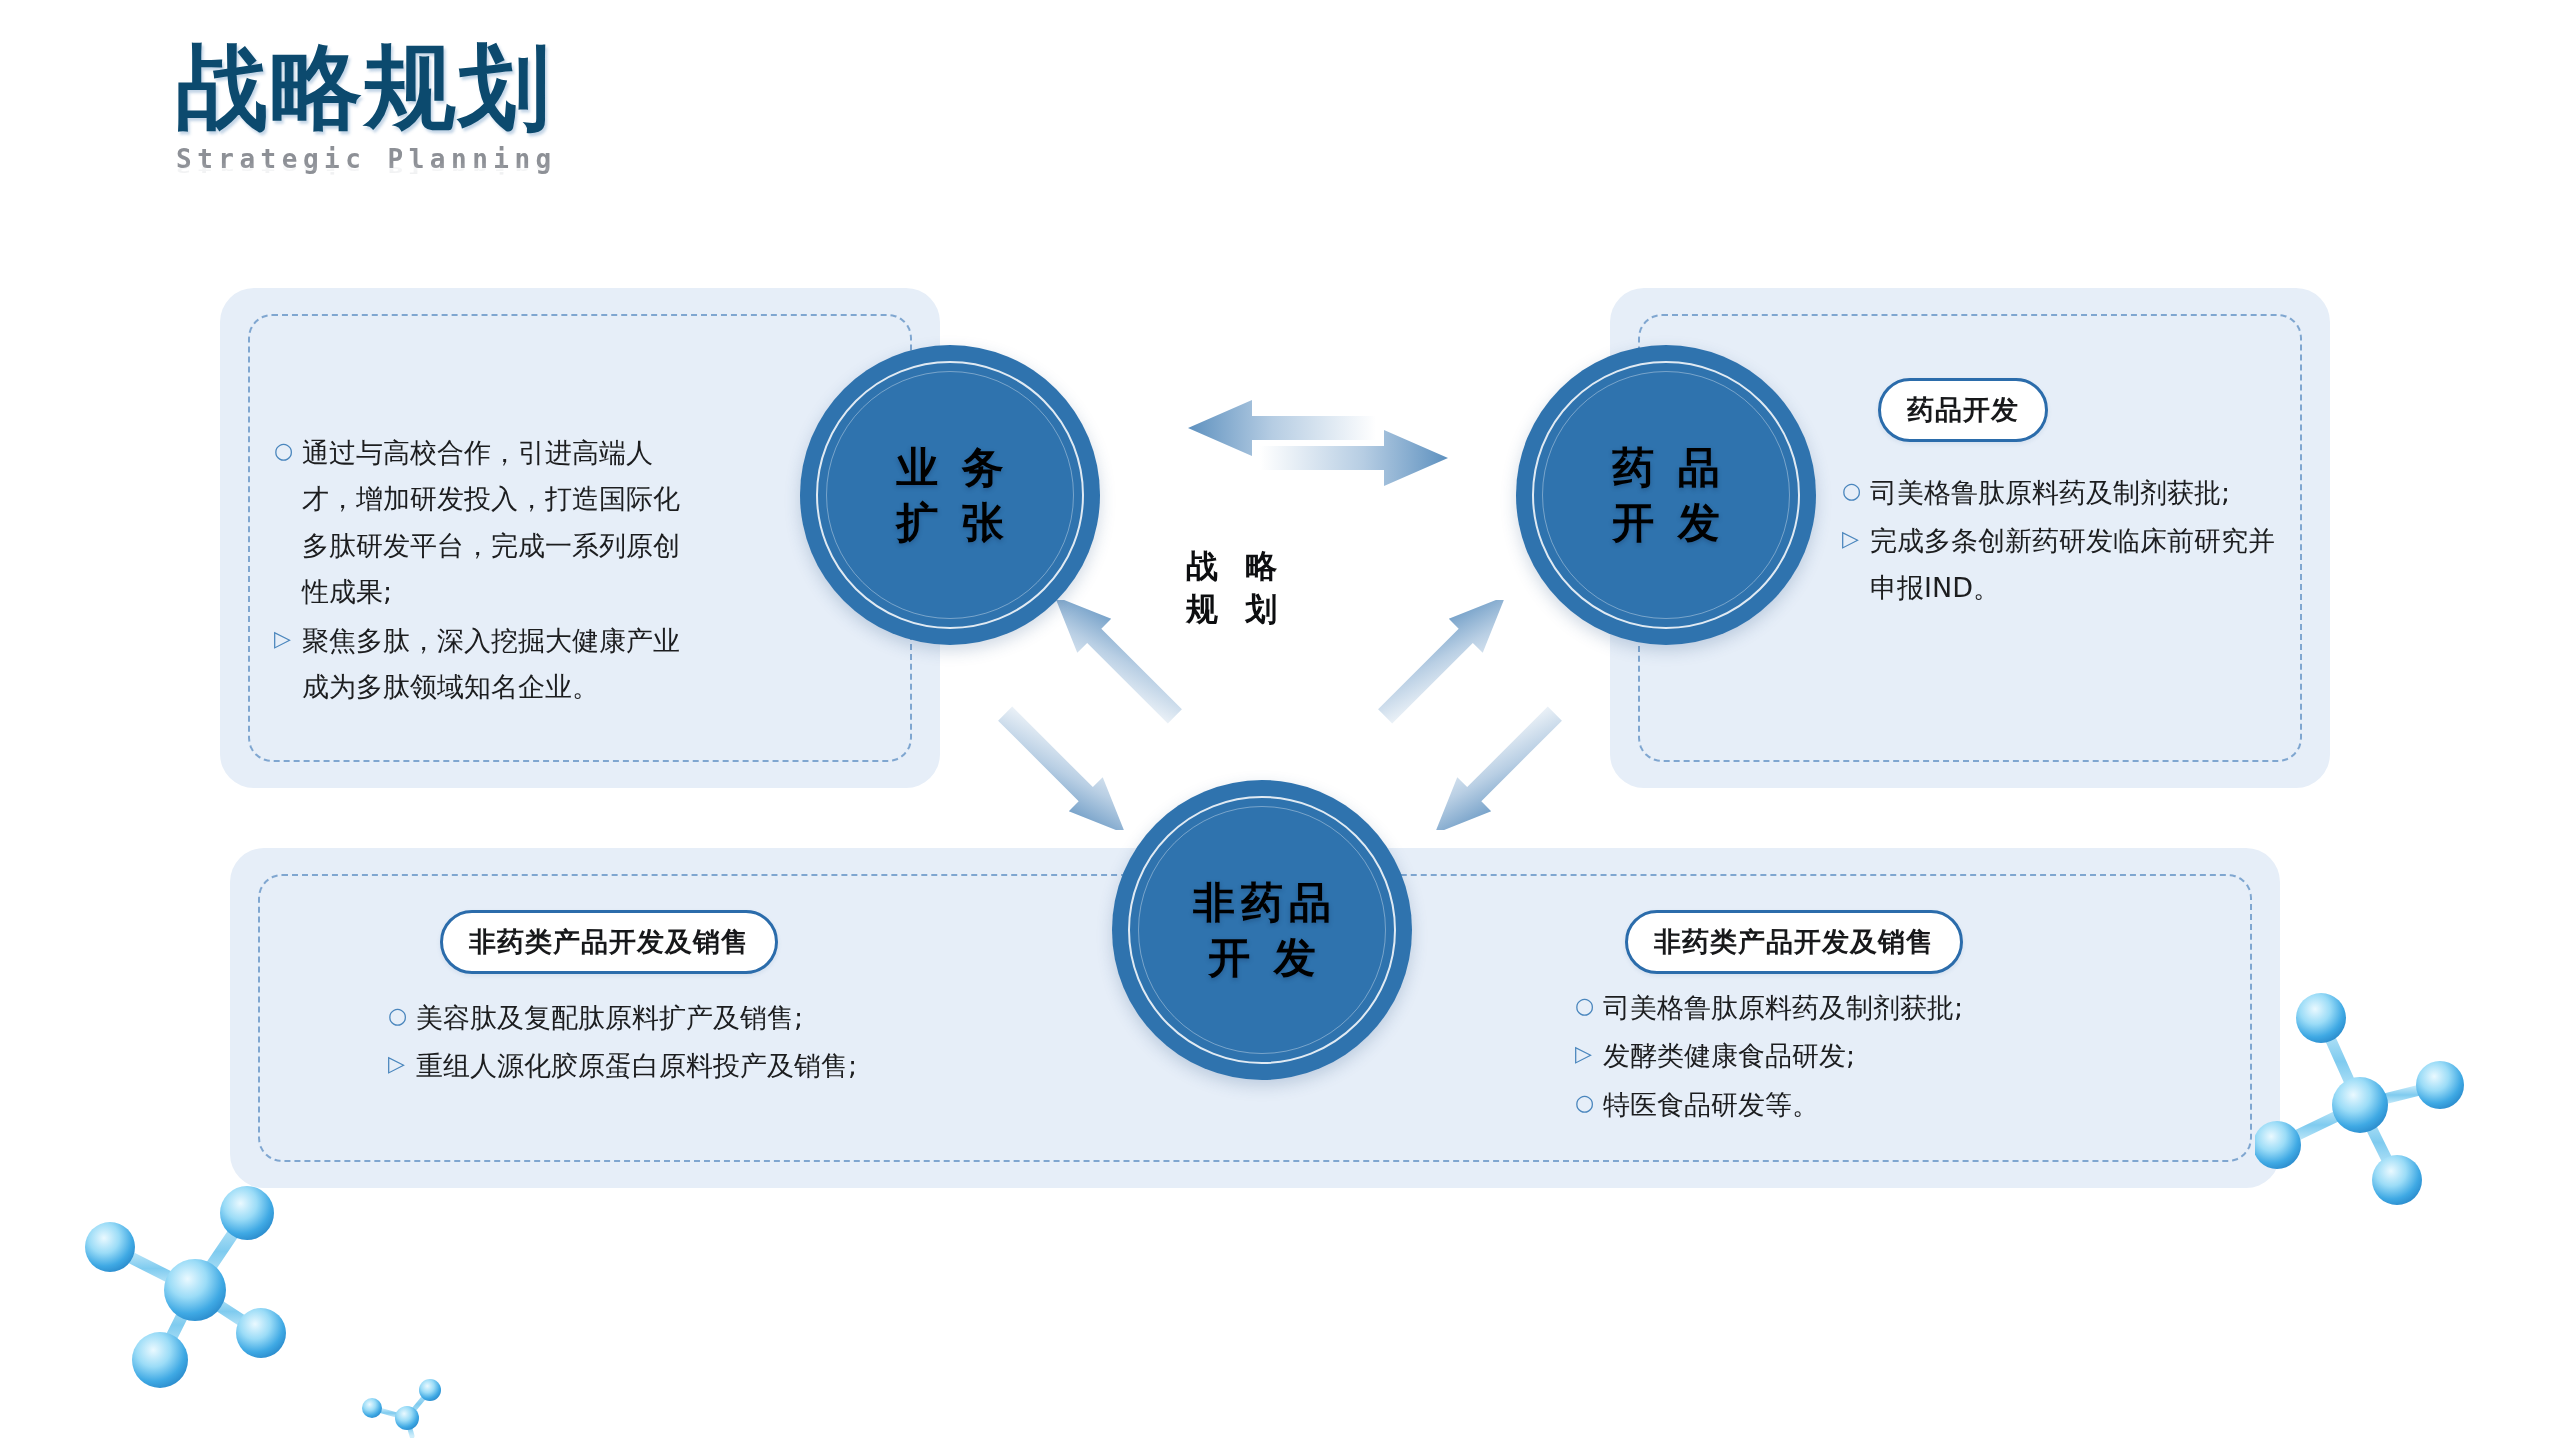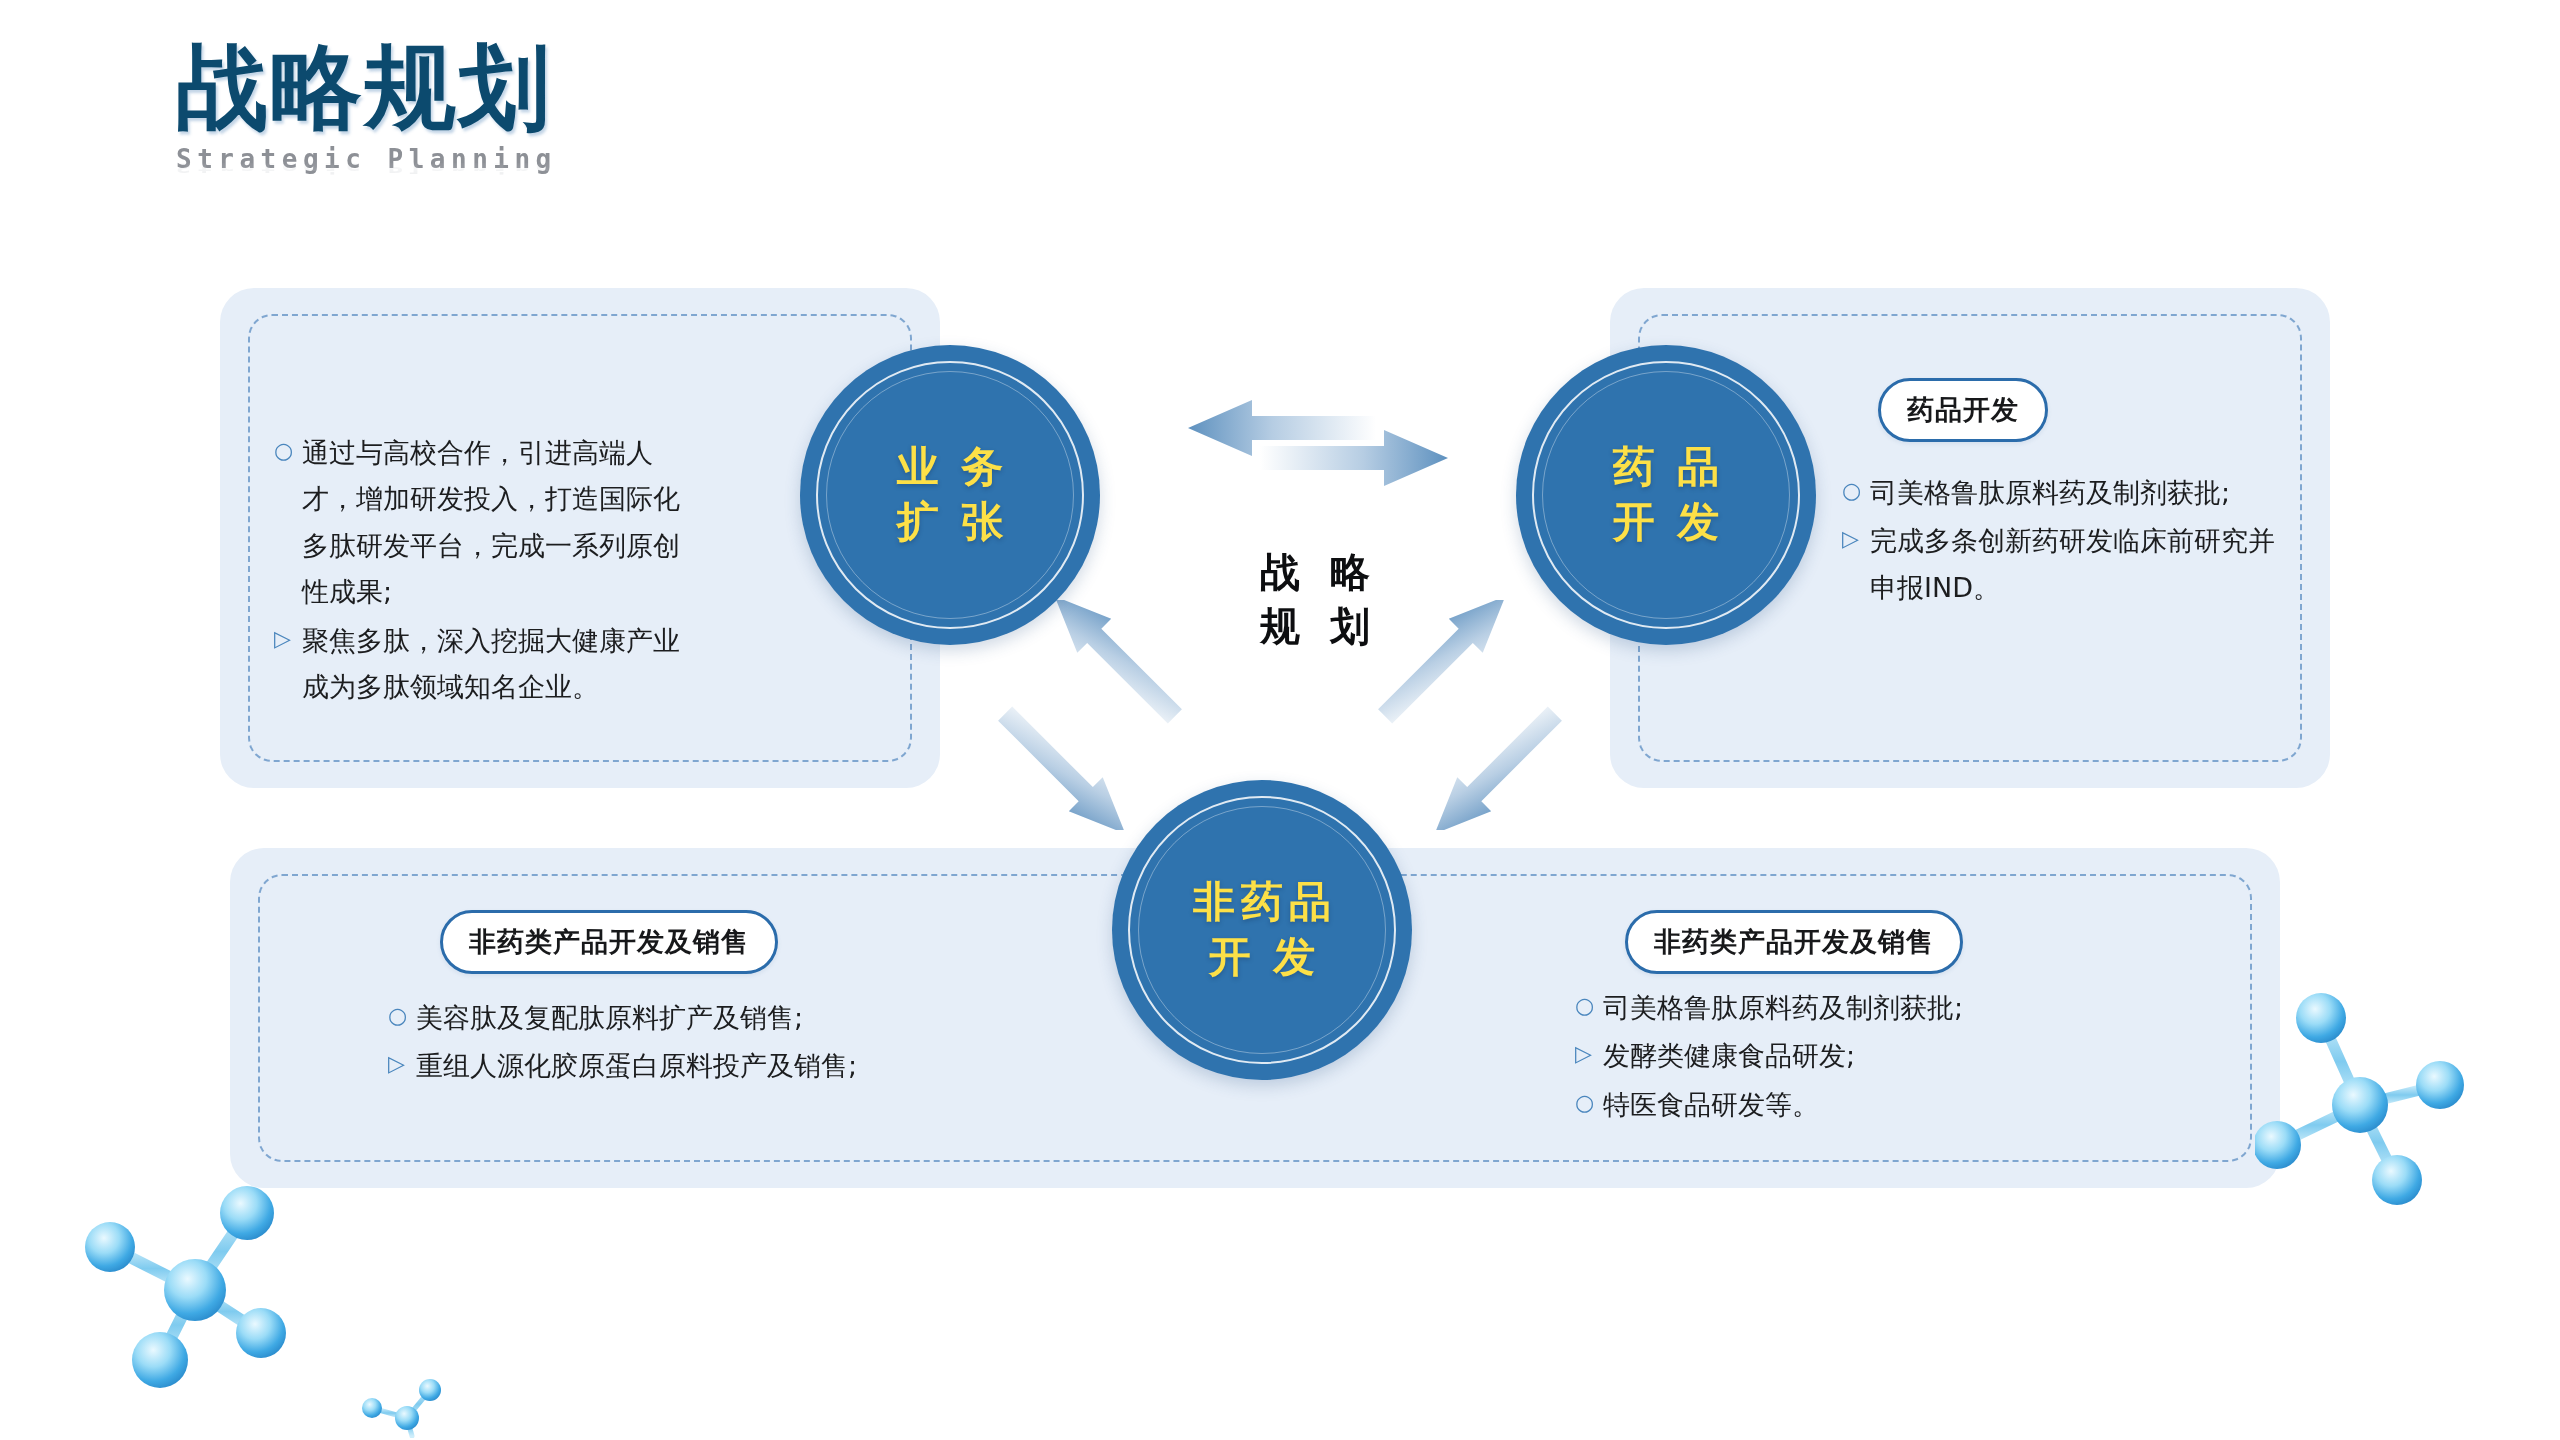--- a/index.html
+++ b/index.html
@@ -112,37 +112,37 @@
     border-radius:50%;
   }
   .circle::after{
     content:"";position:absolute;
     left:26px;top:26px;right:26px;bottom:26px;
     border:1px solid rgba(255,255,255,.35);
     border-radius:50%;
   }
   .circle .clabel{
     position:relative;z-index:2;
-    color:#fde047;font-weight:bold;
+    color:#000000;font-weight:bold;
     font-size:42px;line-height:1.32;
     letter-spacing:6px;
     text-align:center;
     text-indent:6px;
-    font-family:Liberation Serif, serif;
+    font-family:Liberation Sans, sans-serif;
     text-shadow:0 2px 4px rgba(20,50,90,.35);
   }
   #circle-left{left:800px;top:345px;width:300px;height:300px;}
   #circle-right{left:1516px;top:345px;width:300px;height:300px;}
   #circle-bottom{left:1112px;top:780px;width:300px;height:300px;}
 
   
   .center-label{
     position:absolute;left:1178px;top:545px;width:200px;
-    text-align:right;
-    font-size:40px;font-weight:bold;color:#0d0e10;
+    text-align:left;
+    font-size:32px;font-weight:bold;color:#0d0e10;
     line-height:1.35;letter-spacing:8px;text-indent:8px;
     font-family:"DejaVu Sans","Liberation Sans",sans-serif;
   }
 
   
   .arrow-wrap{position:absolute;}
   #arrow-horiz{left:1180px;top:390px;width:280px;height:130px;}
   #arrow-dl{left:975px;top:600px;width:230px;height:230px;}
   #arrow-dr{left:1355px;top:600px;width:230px;height:230px;}
 

